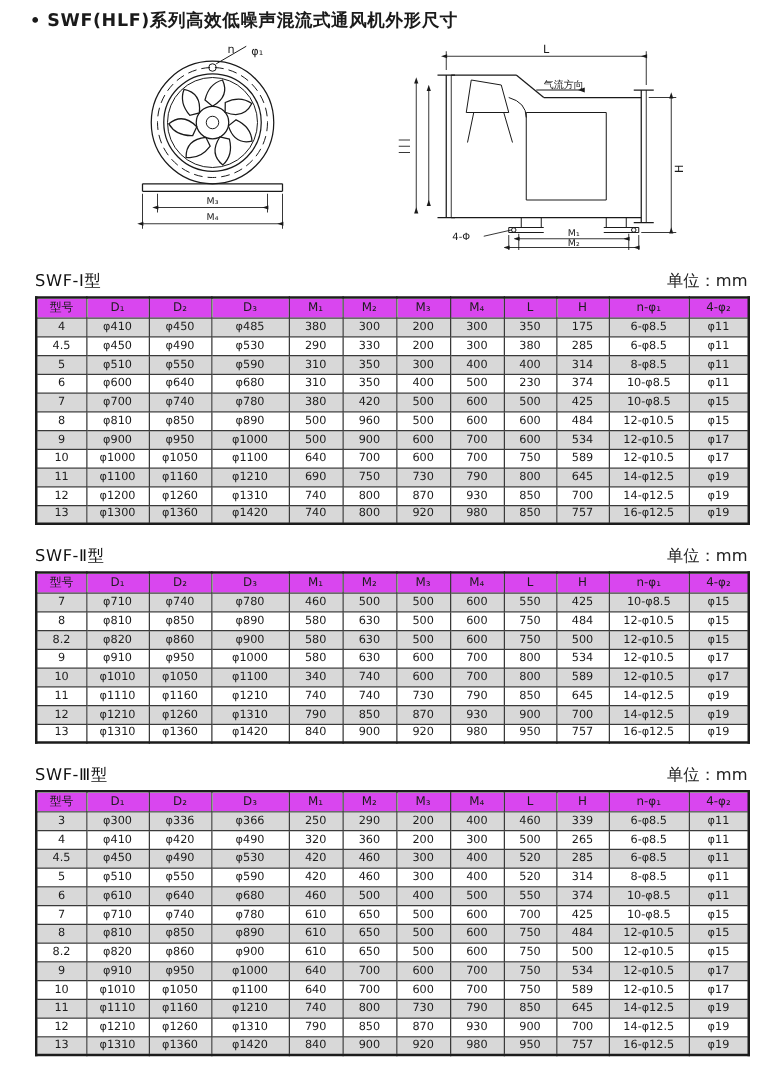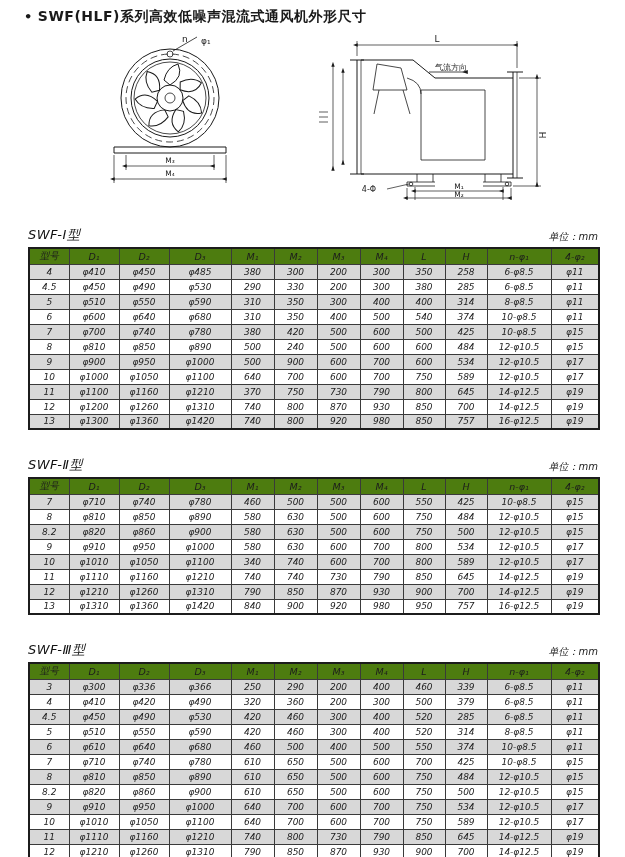--- a/index.html
+++ b/index.html
@@ -6,31 +6,31 @@
   html,body { width: 625px; height: 857px; background: #ffffff; overflow: hidden;
     font-family: "DejaVu Sans", sans-serif; color: #1a1a1a; }
   .page { width: 625px; height: 857px; padding: 6px 0 0 0; }
 
   .doc-title { margin: 2px 0 0 24px; font-size: 14px; font-weight: bold; letter-spacing: .5px; }
   .doc-title .bullet { margin-right: 5px; font-size: 13px; }
 
   .drawings { display: flex; align-items: flex-start; margin: 6px 0 0 70px; gap: 42px; }
   svg text { font-family: "DejaVu Sans", sans-serif; fill: #1a1a1a; }
 
-  .tsec { margin: 26px 0 0 28px; width: 570px; font-style: italic; }
+  .tsec { margin: 16px 0 0 28px; width: 570px; }
   .tsec-head { display: flex; justify-content: space-between; align-items: flex-end; margin-bottom: 3px; }
   .tsec-title { font-size: 13px; letter-spacing: .5px; color: #111; }
-  .tsec-unit { font-size: 10px; color: #222; }
+  .tsec-unit { font-size: 13px; color: #222; }
 
   table.spec { width: 570px; border-collapse: collapse; table-layout: fixed;
     border: 2px solid #1c1c1c; }
   table.spec th, table.spec td { border: 1px solid #3a3a3a; height: 15px; padding: 0;
     text-align: center; vertical-align: middle; font-weight: normal; font-size: 9px;
     color: #1c1c1c; white-space: nowrap; overflow: hidden; }
-  table.spec thead th { background: #4d7c0f; height: 16px; font-size: 9.5px; }
+  table.spec thead th { background: #d946ef; height: 16px; font-size: 9.5px; }
   table.spec tbody tr:nth-child(odd) { background: #d8d8d8; }
 </style>
 </head>
 <body>
 
 <div class="page">
 
   <div class="doc-title">
     <span class="bullet">•</span><span>SWF(HLF)系列高效低噪声混流式通风机外形尺寸</span>
   </div>
@@ -211,21 +211,21 @@
           <tr>
             <td>4</td>
             <td>φ410</td>
             <td>φ450</td>
             <td>φ485</td>
             <td>380</td>
             <td>300</td>
             <td>200</td>
             <td>300</td>
             <td>350</td>
-            <td>258</td>
+            <td>175</td>
             <td>6-φ8.5</td>
             <td>φ11</td>
           </tr>
           <tr>
             <td>4.5</td>
             <td>φ450</td>
             <td>φ490</td>
             <td>φ530</td>
             <td>290</td>
             <td>330</td>
@@ -252,21 +252,21 @@
           </tr>
           <tr>
             <td>6</td>
             <td>φ600</td>
             <td>φ640</td>
             <td>φ680</td>
             <td>310</td>
             <td>350</td>
             <td>400</td>
             <td>500</td>
-            <td>540</td>
+            <td>230</td>
             <td>374</td>
             <td>10-φ8.5</td>
             <td>φ11</td>
           </tr>
           <tr>
             <td>7</td>
             <td>φ700</td>
             <td>φ740</td>
             <td>φ780</td>
             <td>380</td>
@@ -277,21 +277,21 @@
             <td>425</td>
             <td>10-φ8.5</td>
             <td>φ15</td>
           </tr>
           <tr>
             <td>8</td>
             <td>φ810</td>
             <td>φ850</td>
             <td>φ890</td>
             <td>500</td>
-            <td>240</td>
+            <td>960</td>
             <td>500</td>
             <td>600</td>
             <td>600</td>
             <td>484</td>
             <td>12-φ10.5</td>
             <td>φ15</td>
           </tr>
           <tr>
             <td>9</td>
             <td>φ900</td>
@@ -318,21 +318,21 @@
             <td>750</td>
             <td>589</td>
             <td>12-φ10.5</td>
             <td>φ17</td>
           </tr>
           <tr>
             <td>11</td>
             <td>φ1100</td>
             <td>φ1160</td>
             <td>φ1210</td>
-            <td>370</td>
+            <td>690</td>
             <td>750</td>
             <td>730</td>
             <td>790</td>
             <td>800</td>
             <td>645</td>
             <td>14-φ12.5</td>
             <td>φ19</td>
           </tr>
           <tr>
             <td>12</td>
@@ -573,21 +573,21 @@
           <tr>
             <td>4</td>
             <td>φ410</td>
             <td>φ420</td>
             <td>φ490</td>
             <td>320</td>
             <td>360</td>
             <td>200</td>
             <td>300</td>
             <td>500</td>
-            <td>379</td>
+            <td>265</td>
             <td>6-φ8.5</td>
             <td>φ11</td>
           </tr>
           <tr>
             <td>4.5</td>
             <td>φ450</td>
             <td>φ490</td>
             <td>φ530</td>
             <td>420</td>
             <td>460</td>

